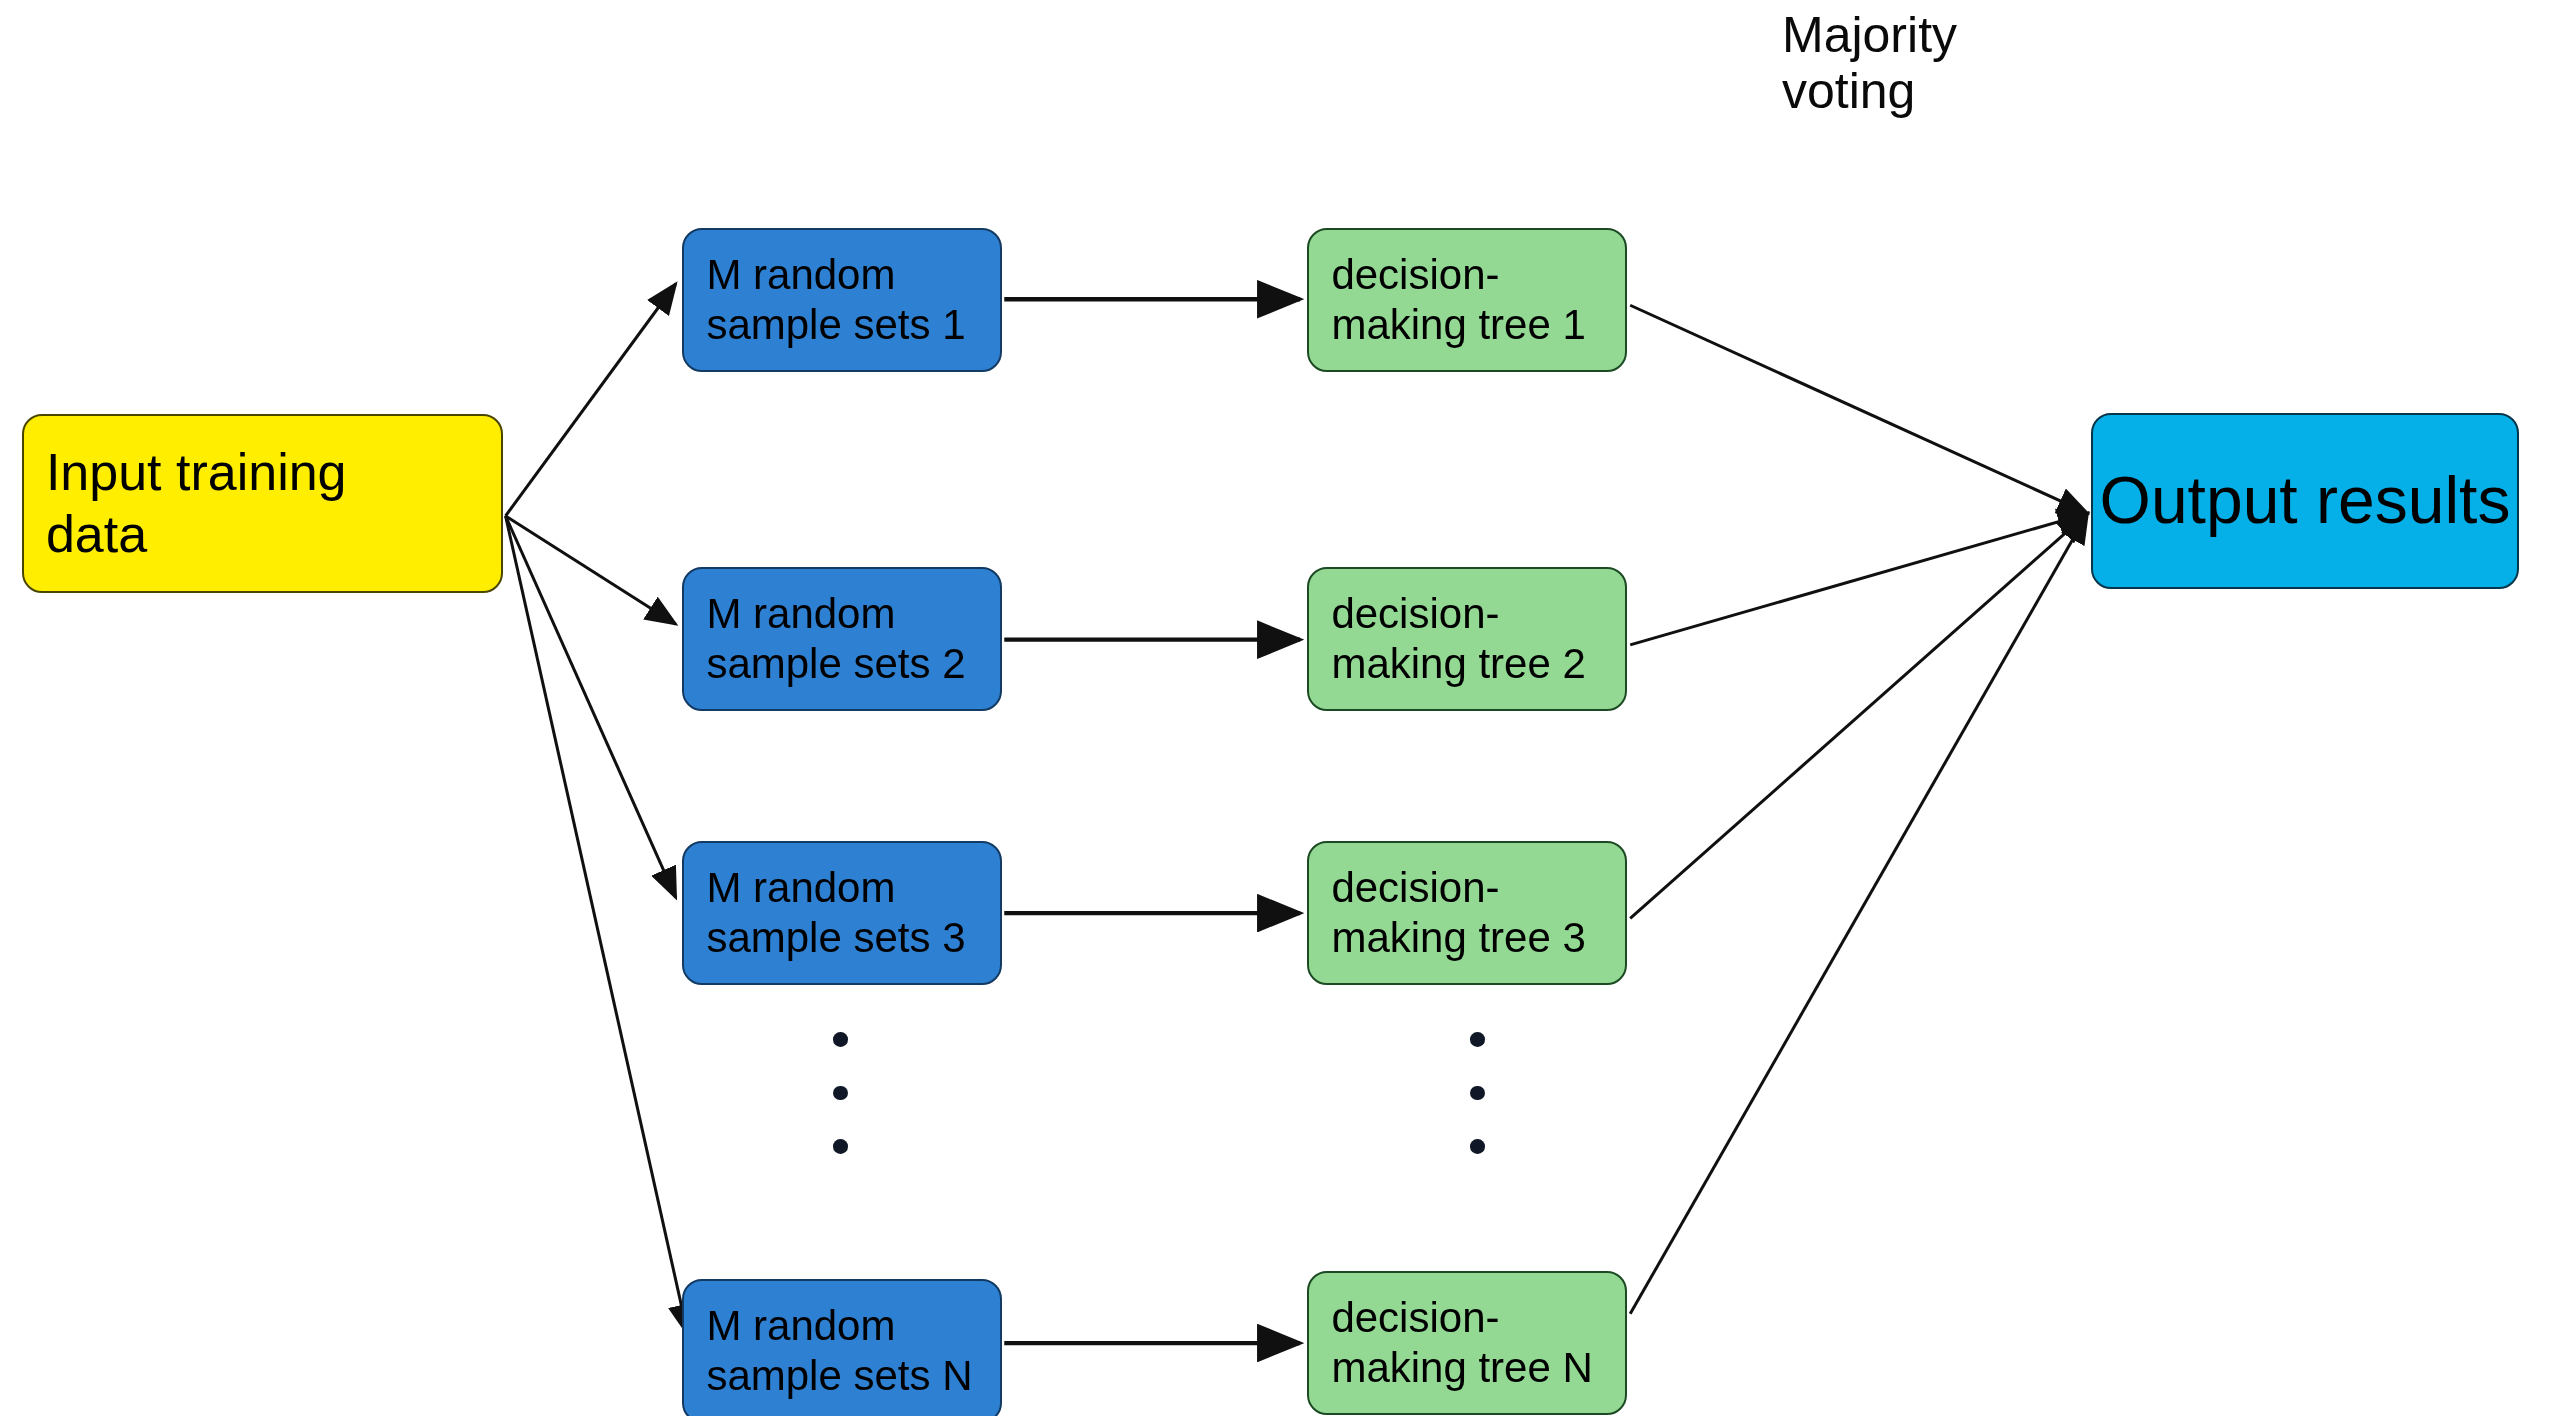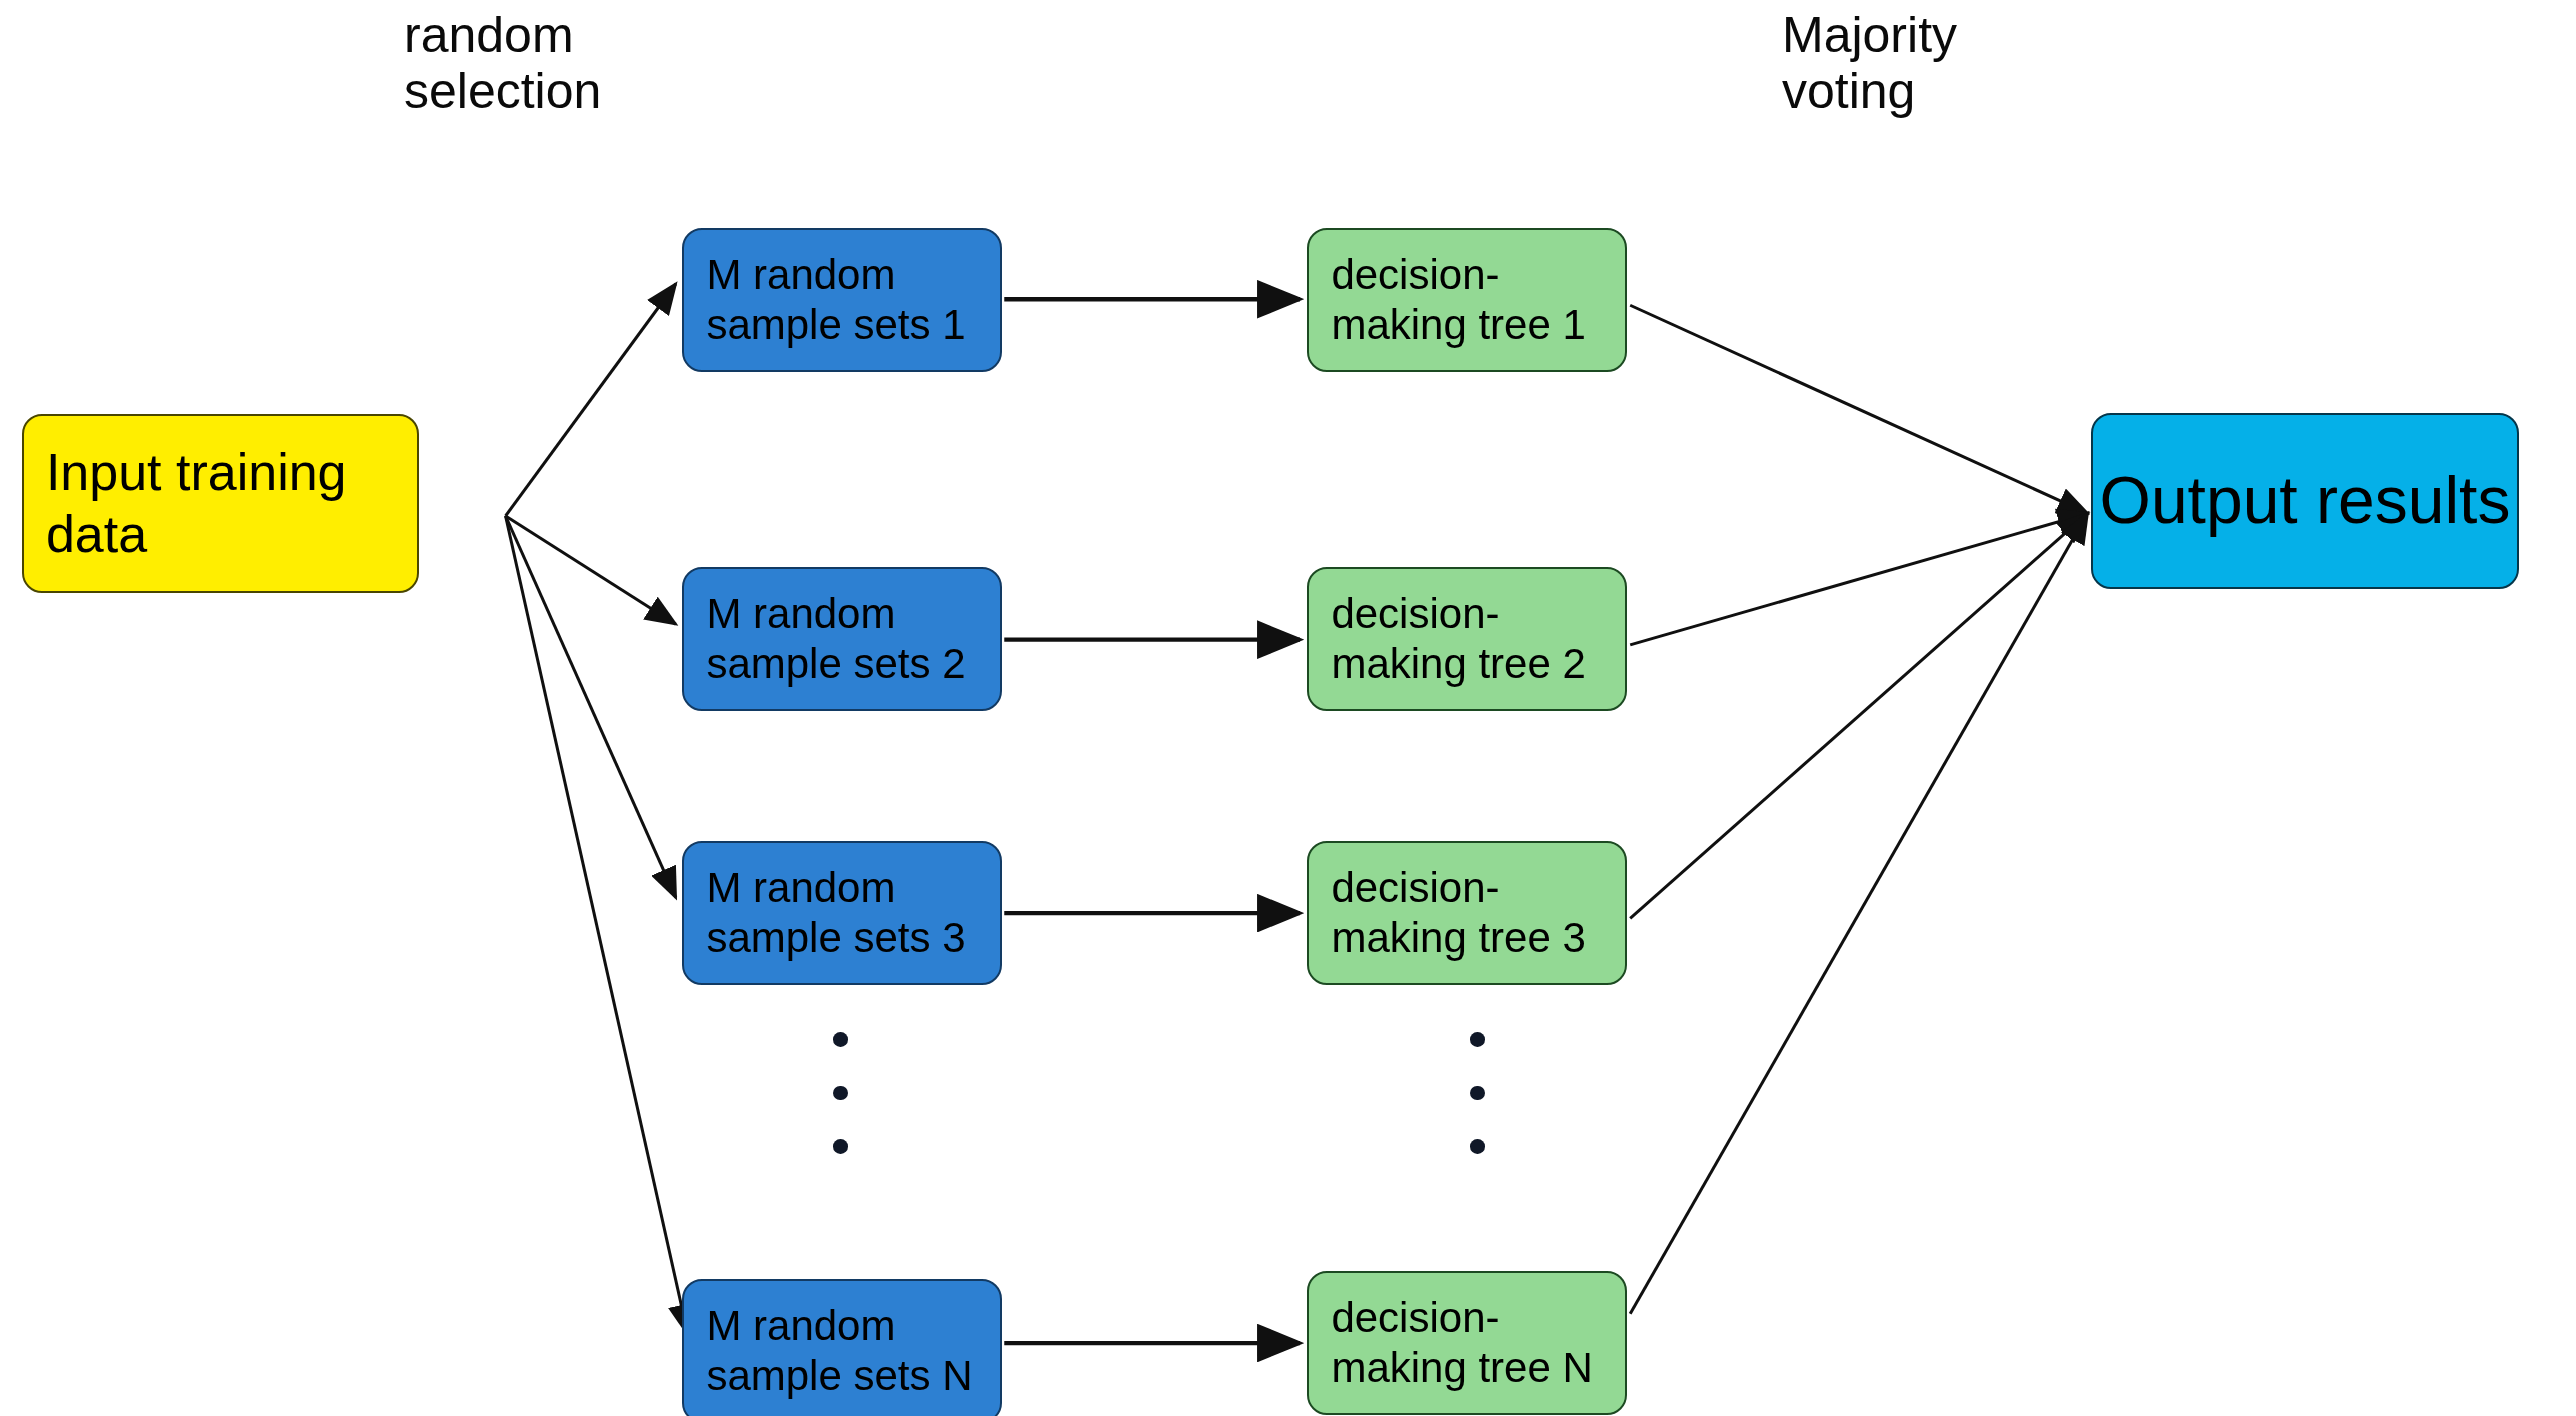--- a/index.html
+++ b/index.html
@@ -103,24 +103,23 @@
         <line x1="1168" y1="744" x2="1512" y2="744" stroke="#101010" stroke-width="5" marker-end="url(#arrowhead)"></line>
         <line x1="1168" y1="1062" x2="1512" y2="1062" stroke="#101010" stroke-width="5" marker-end="url(#arrowhead)"></line>
         <line x1="1168" y1="1562" x2="1512" y2="1562" stroke="#101010" stroke-width="5" marker-end="url(#arrowhead)"></line>
         <line x1="1896" y1="355" x2="2428" y2="597" stroke="#101010" stroke-width="3.5" marker-end="url(#arrowhead)"></line>
         <line x1="1896" y1="750" x2="2428" y2="597" stroke="#101010" stroke-width="3.5" marker-end="url(#arrowhead)"></line>
         <line x1="1896" y1="1068" x2="2428" y2="597" stroke="#101010" stroke-width="3.5" marker-end="url(#arrowhead)"></line>
         <line x1="1896" y1="1528" x2="2428" y2="597" stroke="#101010" stroke-width="3.5" marker-end="url(#arrowhead)"></line>
       </g>
   </svg>
 
-  <div class="caption" id="caption-0" style="left: 404px; top: 6.9px;"><div>random</div><div>selection</div></div>
   <div class="caption" id="caption-1" style="left: 1782px; top: 6.9px;"><div>Majority</div><div>voting</div></div>
 
-  <div class="node node-yellow" id="input-node" style="left: 21.5px; top: 414px; width: 397px; height: 179px;">
+  <div class="node node-yellow" id="input-node" style="left: 21.5px; top: 414px; width: 481px; height: 179px;">
       <span class="line">Input training</span>
       <span class="line">data</span>
     </div>
 
   <div id="sample-nodes">
       <div class="node node-blue" style="left: 682px; top: 228px; width: 320px; height: 144px;">
         <span class="line">M random</span>
         <span class="line">sample sets 1</span>
       </div>
       <div class="node node-blue" style="left: 682px; top: 567px; width: 320px; height: 144px;">

